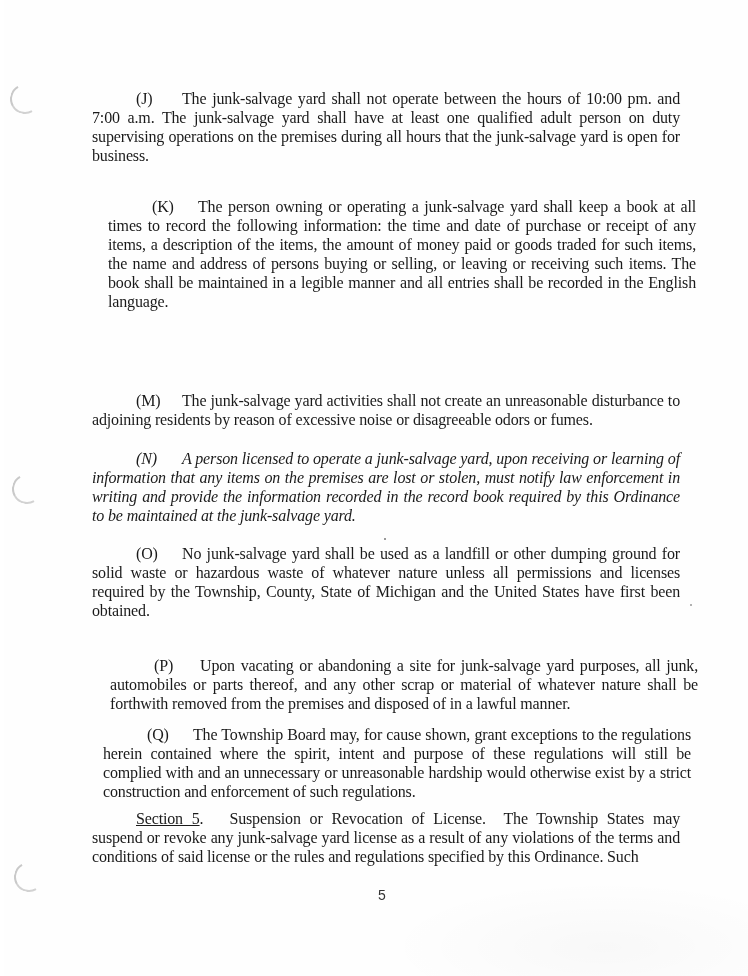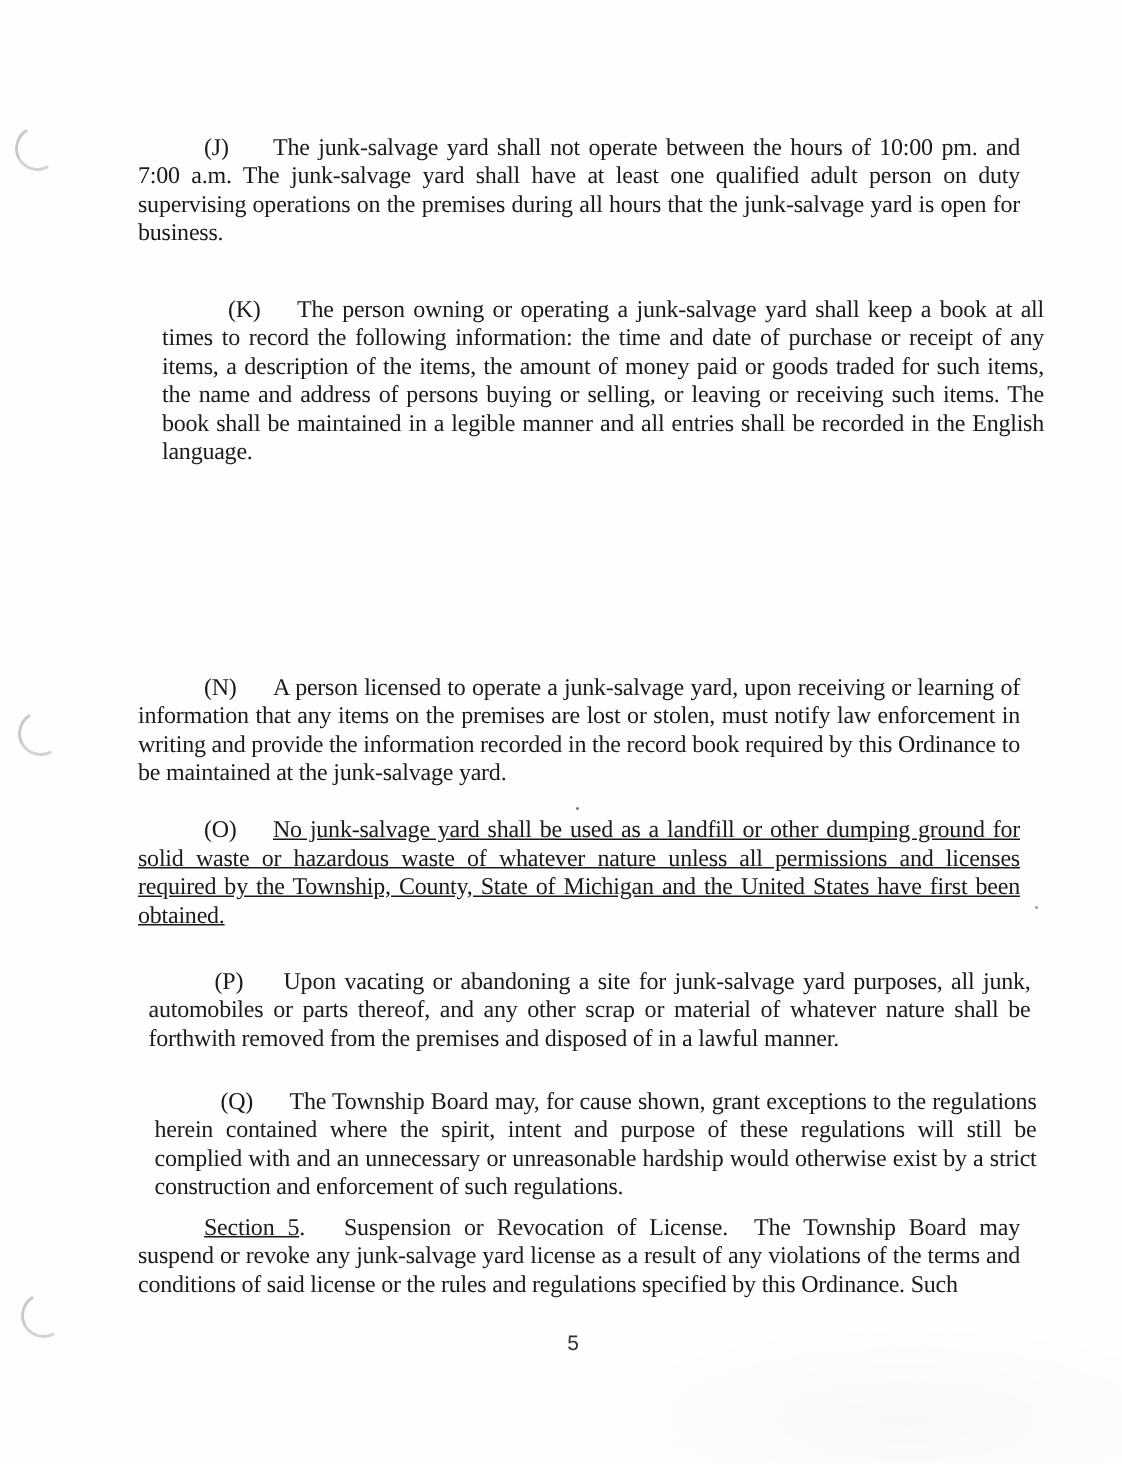--- a/index.html
+++ b/index.html
@@ -111,35 +111,38 @@
 
   <p class="para p-j" style="margin:0;">
     <span class="marker">(J)</span><span>The junk-salvage yard shall not operate between the hours of 10:00 pm. and 7:00 a.m. The junk-salvage yard shall have at least one qualified adult person on duty supervising operations on the premises during all hours that the junk-salvage yard is open for business.</span>
   </p>
 
   <p class="para p-k" style="margin:16px;">
     <span class="marker">(K)</span><span>The person owning or operating a junk-salvage yard shall keep a book at all times to record the following information:  the time and date of purchase or receipt of any items, a description of the items, the amount of money paid or goods traded for such items, the name and address of persons buying or selling, or leaving or receiving such items.  The book shall be maintained in a legible manner and all entries shall be recorded in the English language.</span>
   </p>
 
 
+  <p class="para p-m" style="margin:0;">
+    <span class="marker">(M)</span><span>The junk-salvage yard activities shall not create an unreasonable disturbance to adjoining residents by reason of excessive noise or disagreeable odors or fumes.</span>
+  </p>
 
-  <p class="para p-n" style="margin:0;">
+  <p class="para p-n" style="margin:0;font-style:italic;">
     <span class="marker">(N)</span><span>A person licensed to operate a junk-salvage yard, upon receiving or learning of information that any items on the premises are lost or stolen, must notify law enforcement in writing and provide the information recorded in the record book required by this Ordinance to be maintained at the junk-salvage yard.</span>
   </p>
 
-  <p class="para p-o" style="margin:0;text-decoration:underline;">
+  <p class="para p-o" style="margin:0;">
     <span class="marker">(O)</span><span>No junk-salvage yard shall be used as a landfill or other dumping ground for solid waste or hazardous waste of whatever nature unless all permissions and licenses required by the Township, County, State of Michigan and the United States have first been obtained.</span>
   </p>
 
-  <p class="para p-p" style="margin:7px;">
+  <p class="para p-p" style="margin:18px;">
     <span class="marker">(P)</span><span>Upon vacating or abandoning a site for junk-salvage yard purposes, all junk, automobiles or parts thereof, and any other scrap or material of whatever nature shall be forthwith removed from the premises and disposed of in a lawful manner.</span>
   </p>
 
   <p class="para p-q" style="margin:11px;">
     <span class="marker">(Q)</span><span>The Township Board may, for cause shown, grant exceptions to the regulations herein contained where the spirit, intent and purpose of these regulations will still be complied with and an unnecessary or unreasonable hardship would otherwise exist by a strict construction and enforcement of such regulations.</span>
   </p>
 
   <p class="para p-s7" style="margin:0;">
-    <span class="sec-num">Section 5</span><span>.</span><span class="sec-gap"></span><span class="sec-title">Suspension or Revocation of License</span><span>.</span>&nbsp;&nbsp;<span>The Township Board may suspend or revoke any junk-salvage yard license as a result of any violations of the terms and conditions of said license or the rules and regulations specified by this Ordinance.  Such</span>
+    <span class="sec-num">Section 5</span><span>.</span><span class="sec-gap"></span><span class="sec-title">Suspension or Revocation of License</span><span>.</span>&nbsp;&nbsp;<span>The Township States may suspend or revoke any junk-salvage yard license as a result of any violations of the terms and conditions of said license or the rules and regulations specified by this Ordinance.  Such</span>
   </p>
 
   <div class="page-number">5</div>
 </div>
 
 </body></html>

